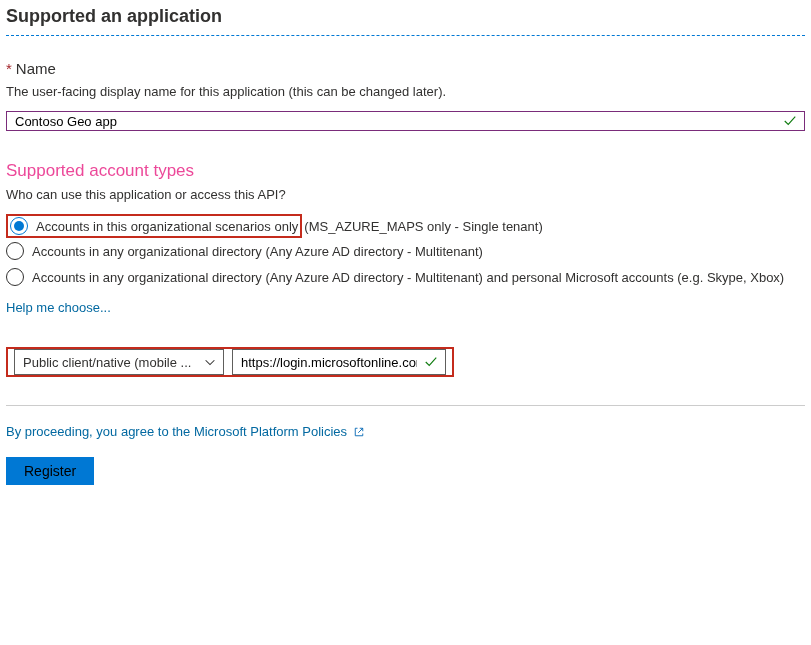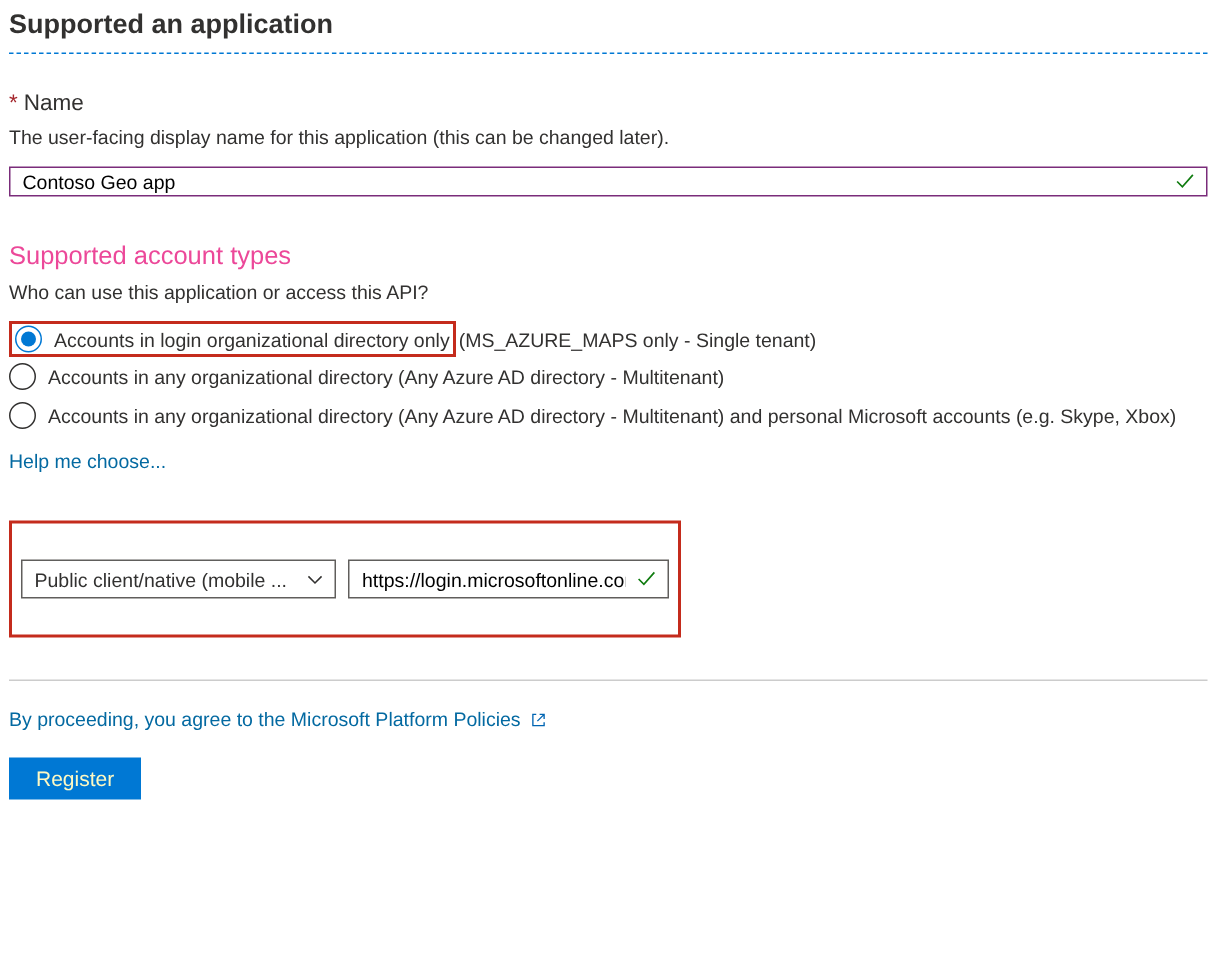--- a/index.html
+++ b/index.html
@@ -136,40 +136,40 @@
     width: 100%;
     height: 26px;
     border: 1px solid #605e5c;
     padding: 0 28px 0 8px;
     font-size: 13px;
     font-family: inherit;
     outline: none;
   }
   .redirect-highlight {
     border: 2px solid #c42b1c;
-    padding: 24px 6px;
+    padding: 0 6px;
     display: inline-flex;
     gap: 8px;
     margin-top: 2px;
   }
   .solid-sep {
     border: none;
     border-top: 1px solid #cccccc;
     margin: 28px 0 18px 0;
   }
   .policies-row {
     display: flex;
     align-items: center;
     gap: 6px;
     margin-bottom: 18px;
   }
   .ext-icon { color: #0065b3; }
   .register-btn {
     background: #0078d4;
-    color: #fef9c3;
+    color: #000000;
     border: none;
     padding: 6px 18px;
     font-size: 14px;
     font-family: inherit;
     cursor: pointer;
   }
   svg { display: block; }
 </style>
 </head>
 <body>
@@ -198,21 +198,21 @@
   
   <div class="section">
     <div class="section-heading">Supported account types</div>
     <div class="question">Who can use this application or access this API?</div>
 
     <div class="radio-row" style="padding:0;">
       <span class="highlight-box">
         <span class="radio-circle selected">
             <span class="radio-dot"></span>
           </span>
-        <span class="radio-label" style="margin-left:8px;">Accounts in login organizational directory only</span>
+        <span class="radio-label" style="margin-left:8px;">Accounts in this organizational scenarios only</span>
       </span>
       <span class="radio-label" style="margin-left:-6px;"> (MS_AZURE_MAPS only - Single tenant)</span>
     </div>
 
     <div class="radio-row">
       <span class="radio-circle"></span>
       <span class="radio-label">Accounts in any organizational directory (Any Azure AD directory - Multitenant)</span>
     </div>
 
     <div class="radio-row">

